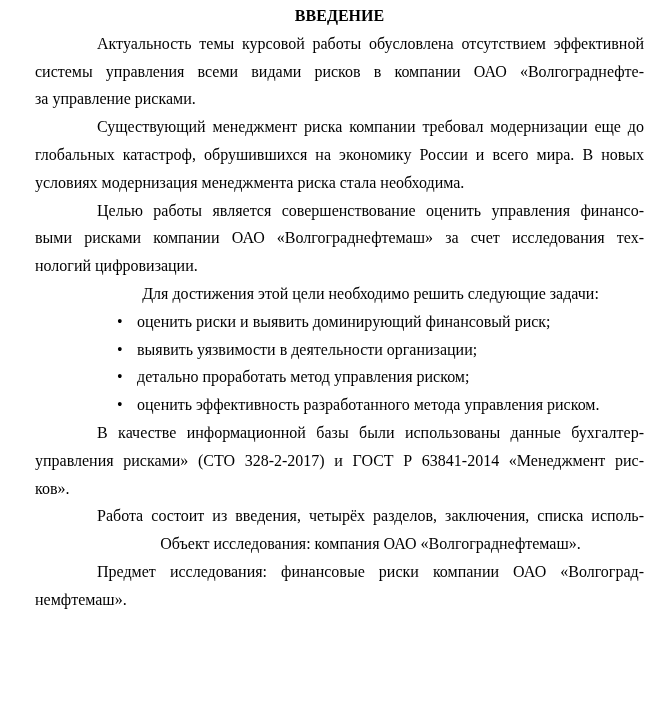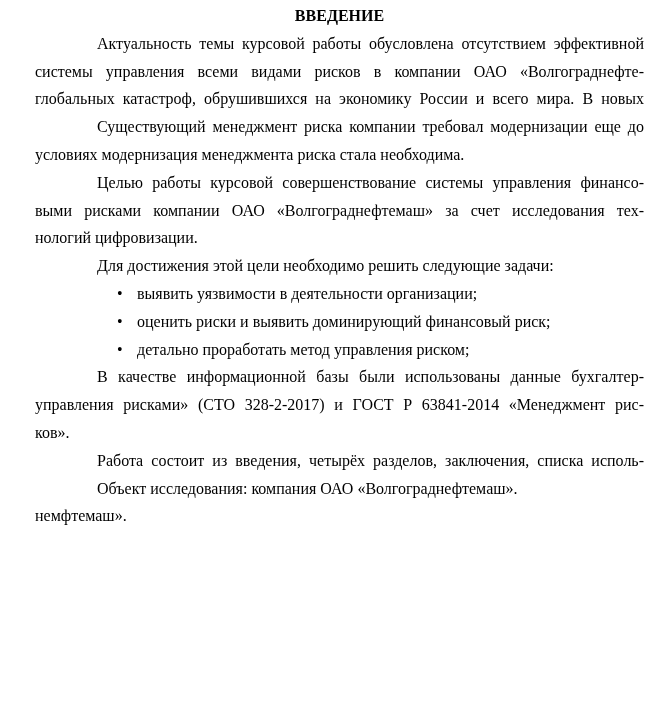--- a/index.html
+++ b/index.html
@@ -31,80 +31,86 @@
     display: block;
   }
   
   .j {
     text-align: justify;
     text-align-last: justify;
   }
   
   .first {
     text-indent: 62px;
+    text-align: center;
   }
   .bullet {
     padding-left: 82px;
   }
   .marker {
     display: inline-block;
     width: 20px;
   }
 </style>
 </head>
 <body>
 
 <div class="doc">
 
   <div class="line title">ВВЕДЕНИЕ</div>
 
   <div>
     <div class="line j first">Актуальность темы курсовой работы обусловлена отсутствием эффективной</div>
     <div class="line j">системы управления всеми видами рисков в компании ОАО «Волгограднефте-</div>
+    <div class="line">за управление рисками.</div>
   </div>
 
   <div>
+    <div class="line j first">Существующий менеджмент риска компании требовал модернизации еще до</div>
     <div class="line j">глобальных катастроф, обрушившихся на экономику России и всего мира. В новых</div>
-    <div class="line j first">Существующий менеджмент риска компании требовал модернизации еще до</div>
     <div class="line">условиях модернизация менеджмента риска стала необходима.</div>
   </div>
 
   <div>
-    <div class="line j first">Целью работы курсовой совершенствование системы управления финансо-</div>
+    <div class="line j first">Целью работы является совершенствование оценить управления финансо-</div>
     <div class="line j">выми рисками компании ОАО «Волгограднефтемаш» за счет исследования тех-</div>
     <div class="line">нологий цифровизации.</div>
   </div>
 
   <div>
     <div class="line first">Для достижения этой цели необходимо решить следующие задачи:</div>
   </div>
 
   <div>
     <div class="line bullet">
+      <span class="marker">•</span><span>оценить риски и выявить доминирующий финансовый риск;</span>
+    </div>
+    <div class="line bullet">
       <span class="marker">•</span><span>выявить уязвимости в деятельности организации;</span>
     </div>
     <div class="line bullet">
-      <span class="marker">•</span><span>оценить риски и выявить доминирующий финансовый риск;</span>
+      <span class="marker">•</span><span>детально проработать метод управления риском;</span>
     </div>
     <div class="line bullet">
-      <span class="marker">•</span><span>детально проработать метод управления риском;</span>
+      <span class="marker">•</span><span>оценить эффективность разработанного метода управления риском.</span>
     </div>
   </div>
 
   <div>
     <div class="line j first">В качестве информационной базы были использованы данные бухгалтер-</div>
     <div class="line j">управления рисками» (СТО 328-2-2017) и ГОСТ Р 63841-2014 «Менеджмент рис-</div>
     <div class="line">ков».</div>
   </div>
 
   <div>
     <div class="line j first">Работа состоит из введения, четырёх разделов, заключения, списка исполь-</div>
   </div>
 
   <div>
     <div class="line first">Объект исследования: компания ОАО «Волгограднефтемаш».</div>
   </div>
 
   <div>
+    <div class="line j first">Предмет исследования: финансовые риски компании ОАО «Волгоград-</div>
     <div class="line">немфтемаш».</div>
   </div>
 
 </div>
 
 </body></html>

